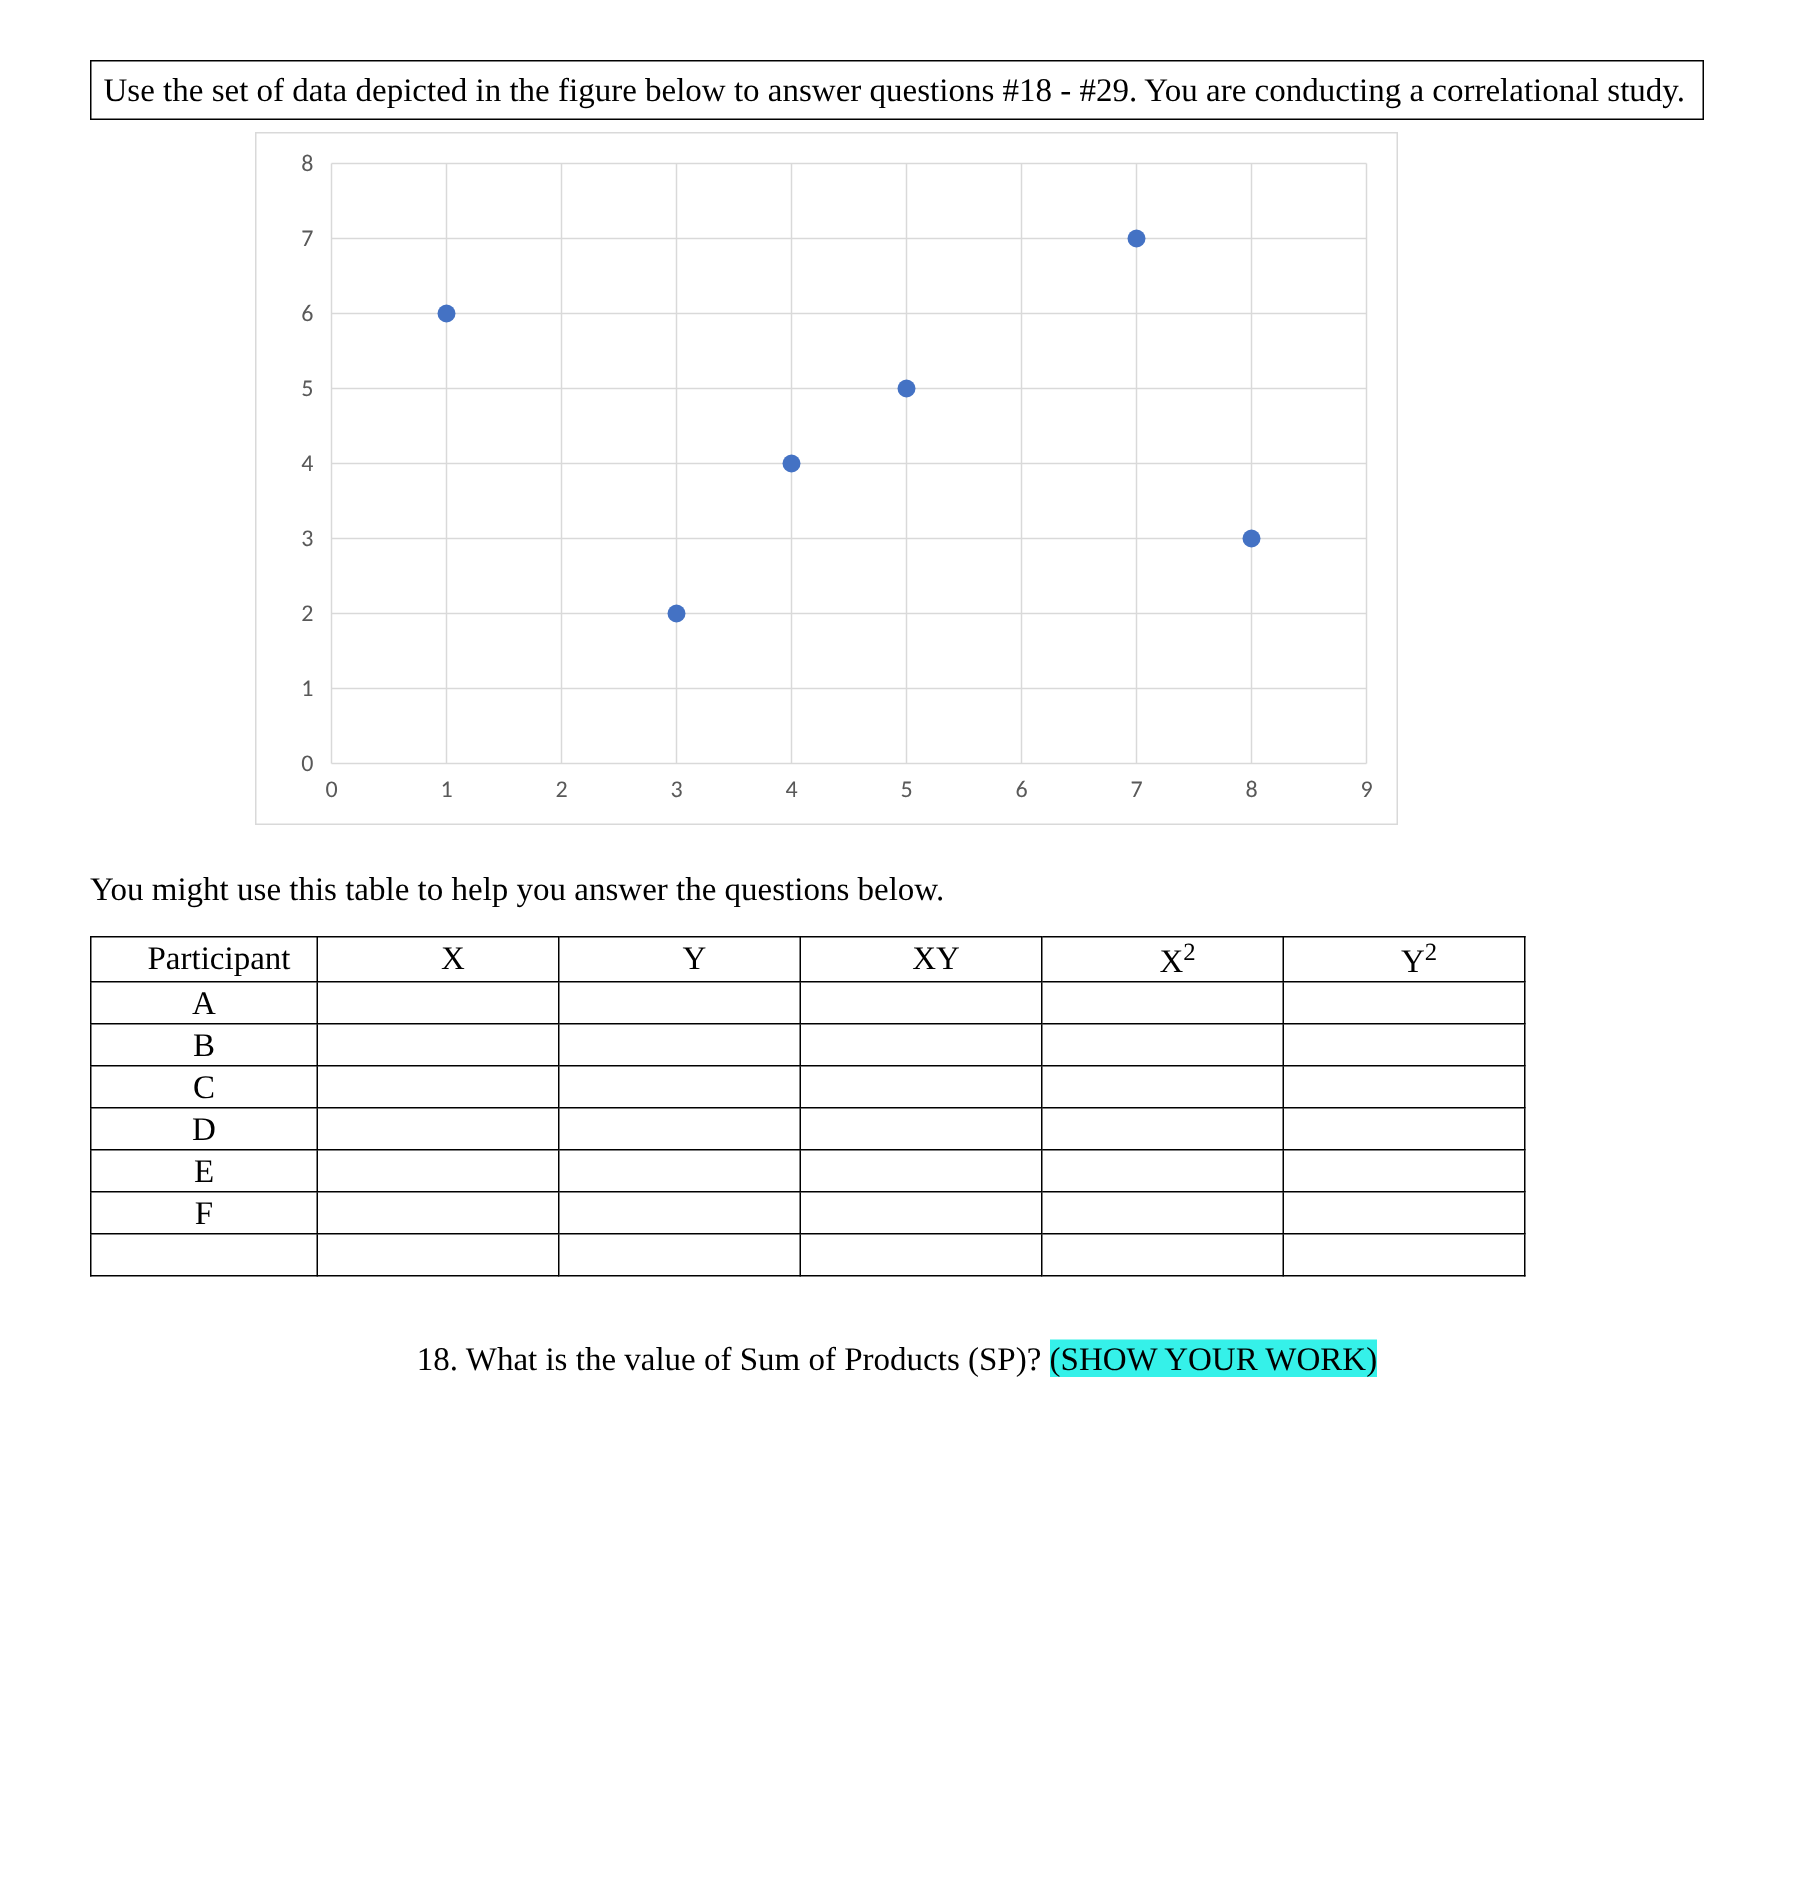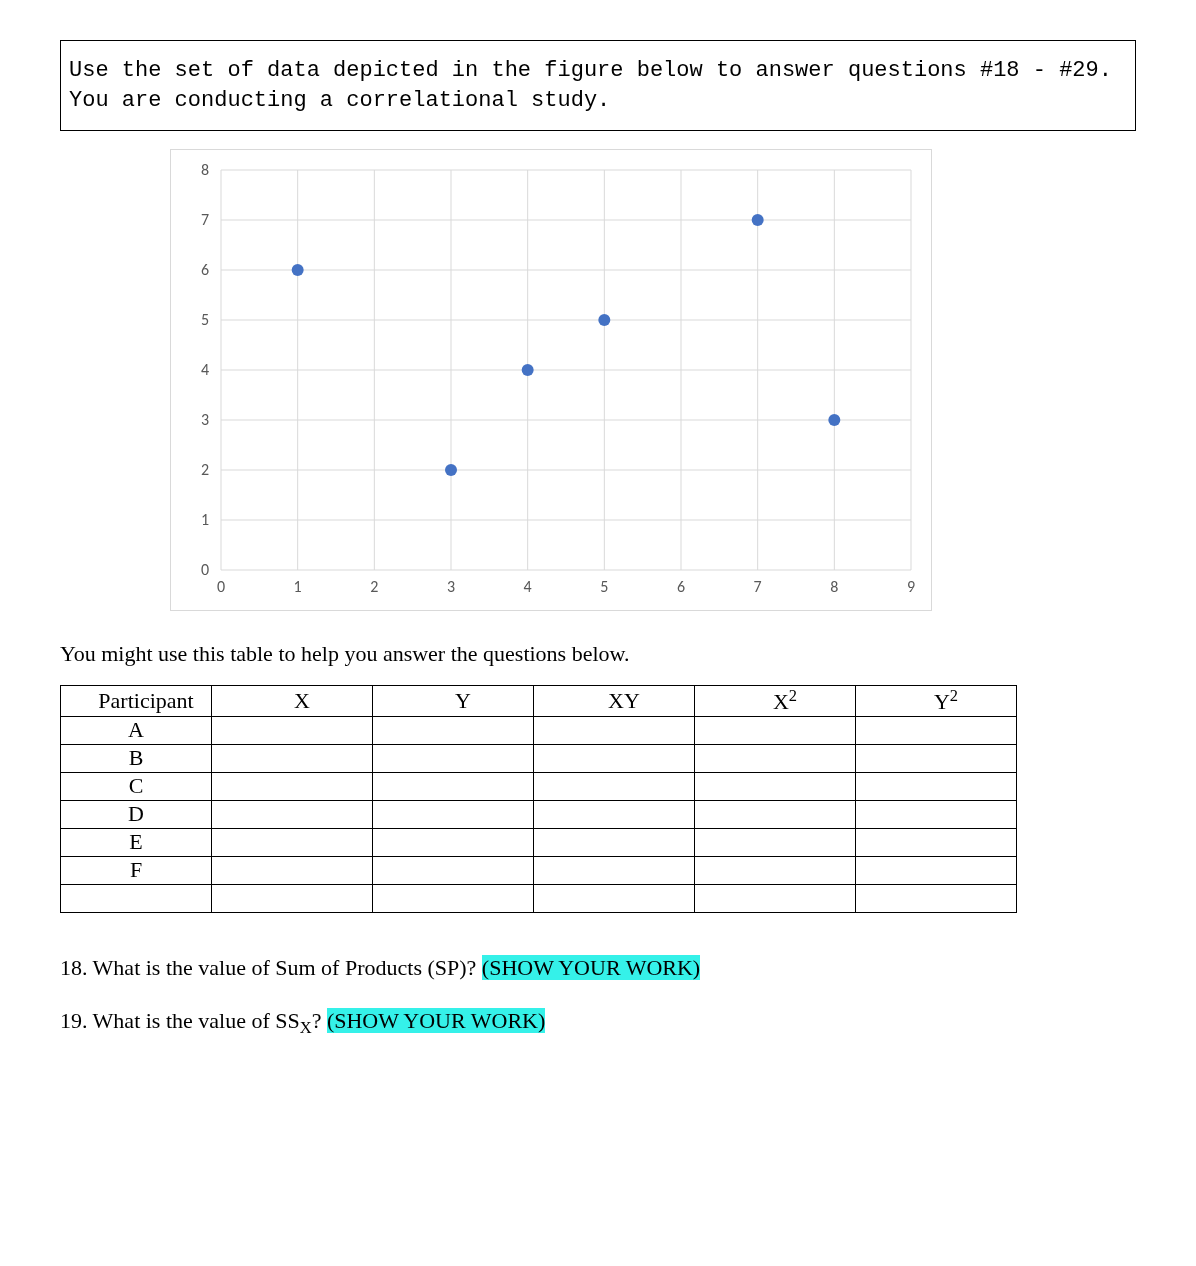--- a/index.html
+++ b/index.html
@@ -7,24 +7,23 @@
     font-size: 22px;
     color: #000;
     background: #fff;
     margin: 0;
     padding: 40px 60px;
     width: 1196px;
     box-sizing: border-box;
   }
   .instruction-box {
     border: 1.5px solid #000;
-    padding: 15px 8px;
+    padding: 4px 8px;
     line-height: 1.35;
-    margin-bottom: 18px;
-    font-family: Liberation Mono, monospace;
+    margin-bottom: 8px;
   }
   .chart-wrap {
     margin-left: 110px;
     margin-bottom: 30px;
   }
   .chart {
     border: 1px solid #d9d9d9;
     background: #fff;
     display: block;
   }
@@ -61,20 +60,21 @@
   }
   .col-part { width: 130px; }
   .col-x    { width: 140px; }
   .col-y    { width: 140px; }
   .col-xy   { width: 140px; }
   .col-x2   { width: 140px; }
   .col-y2   { width: 140px; }
   .questions p {
     margin: 0 0 22px 0;
     line-height: 1.4;
+    text-align: center;
   }
   .hl {
     background: #35f1e9;
   }
   .sub { vertical-align: sub; font-size: 0.75em; }
   .sup { vertical-align: super; font-size: 0.75em; }
 </style>
 </head>
 <body>
 
@@ -207,16 +207,13 @@
         <td class="col-x2"></td>
         <td class="col-y2"></td>
       </tr>
     </tbody>
 </table>
 
 <div class="questions">
   <p>
     <span>18. What is the value of Sum of Products (SP)? </span><span class="hl">(SHOW YOUR WORK)</span>
   </p>
-  <p>
-    <span>19. What is the value of SS</span><span class="sub">X</span><span>? </span><span class="hl">(SHOW YOUR WORK)</span>
-  </p>
 </div>
 
 </body></html>

